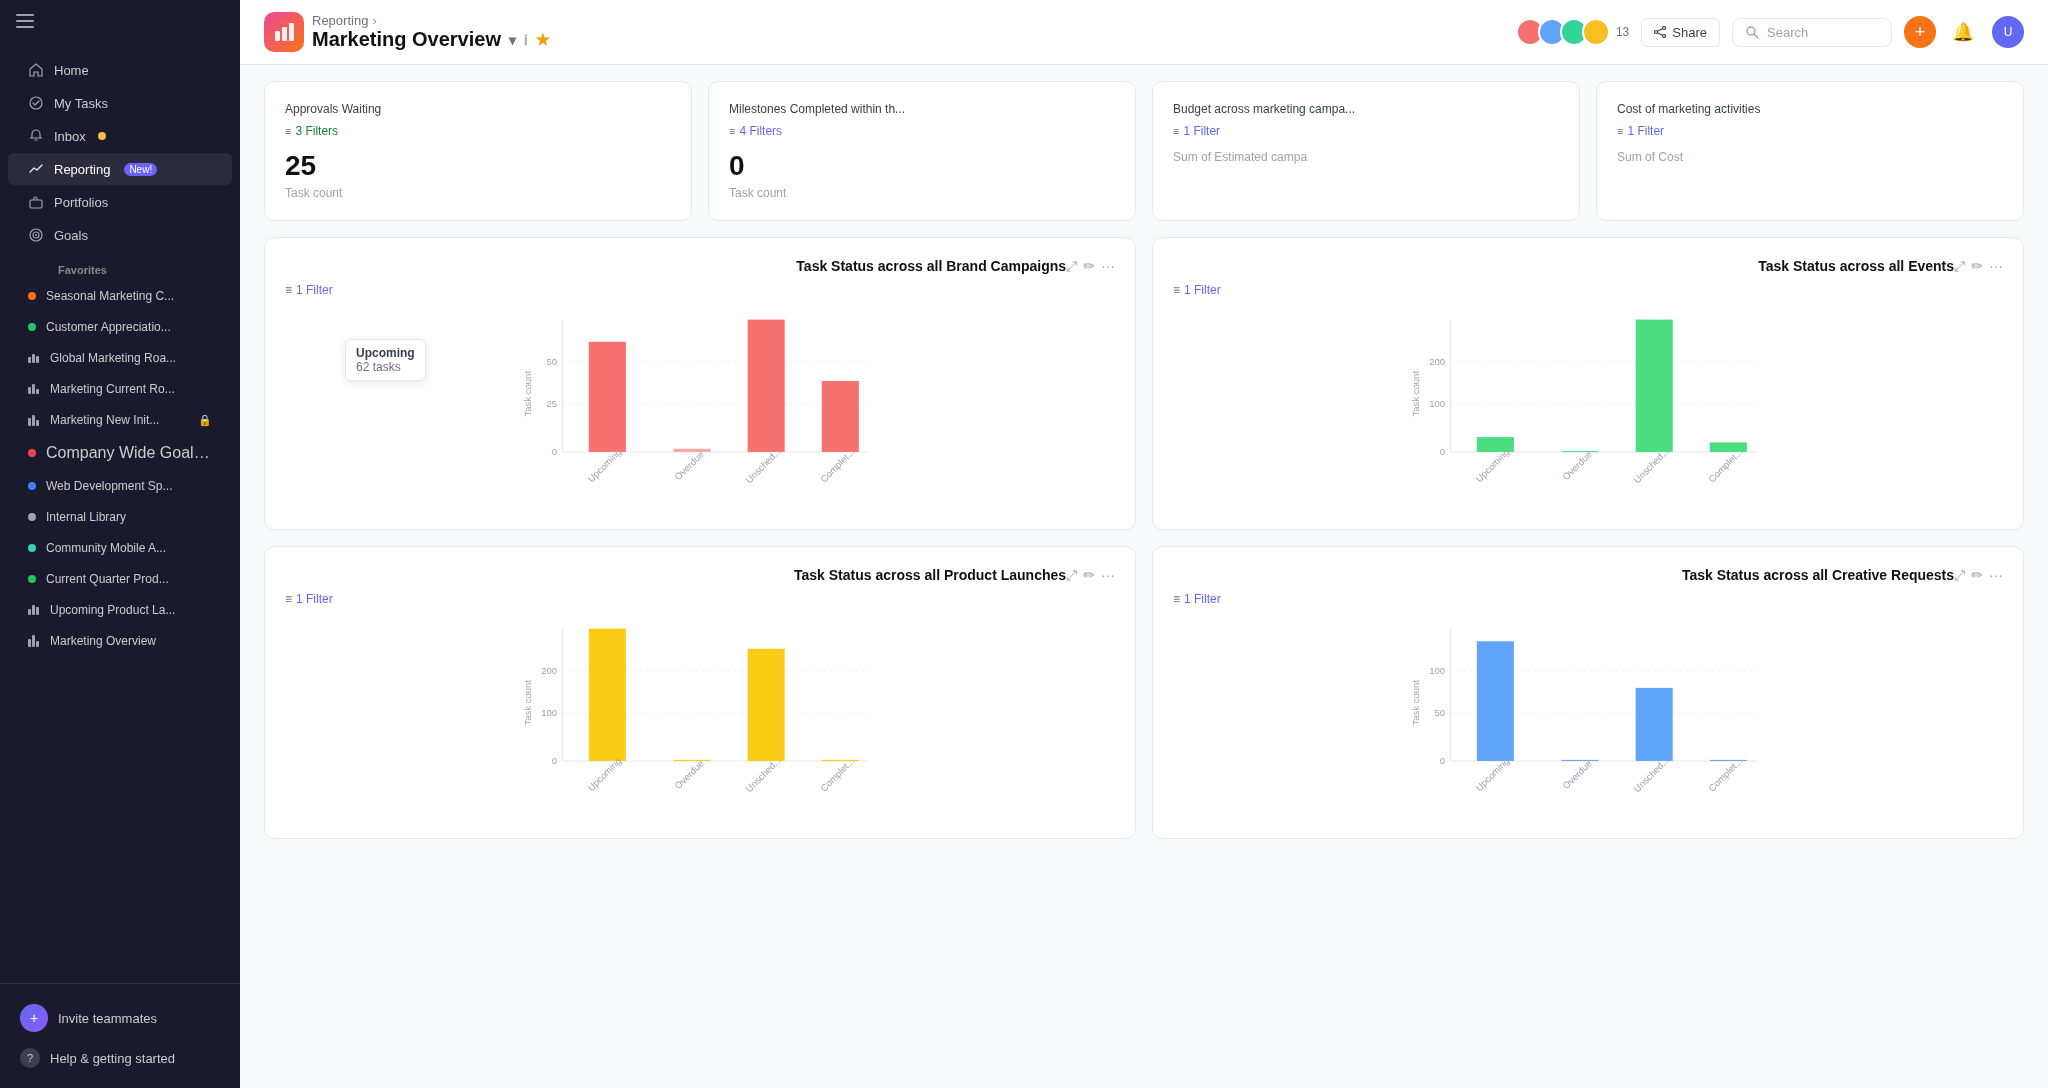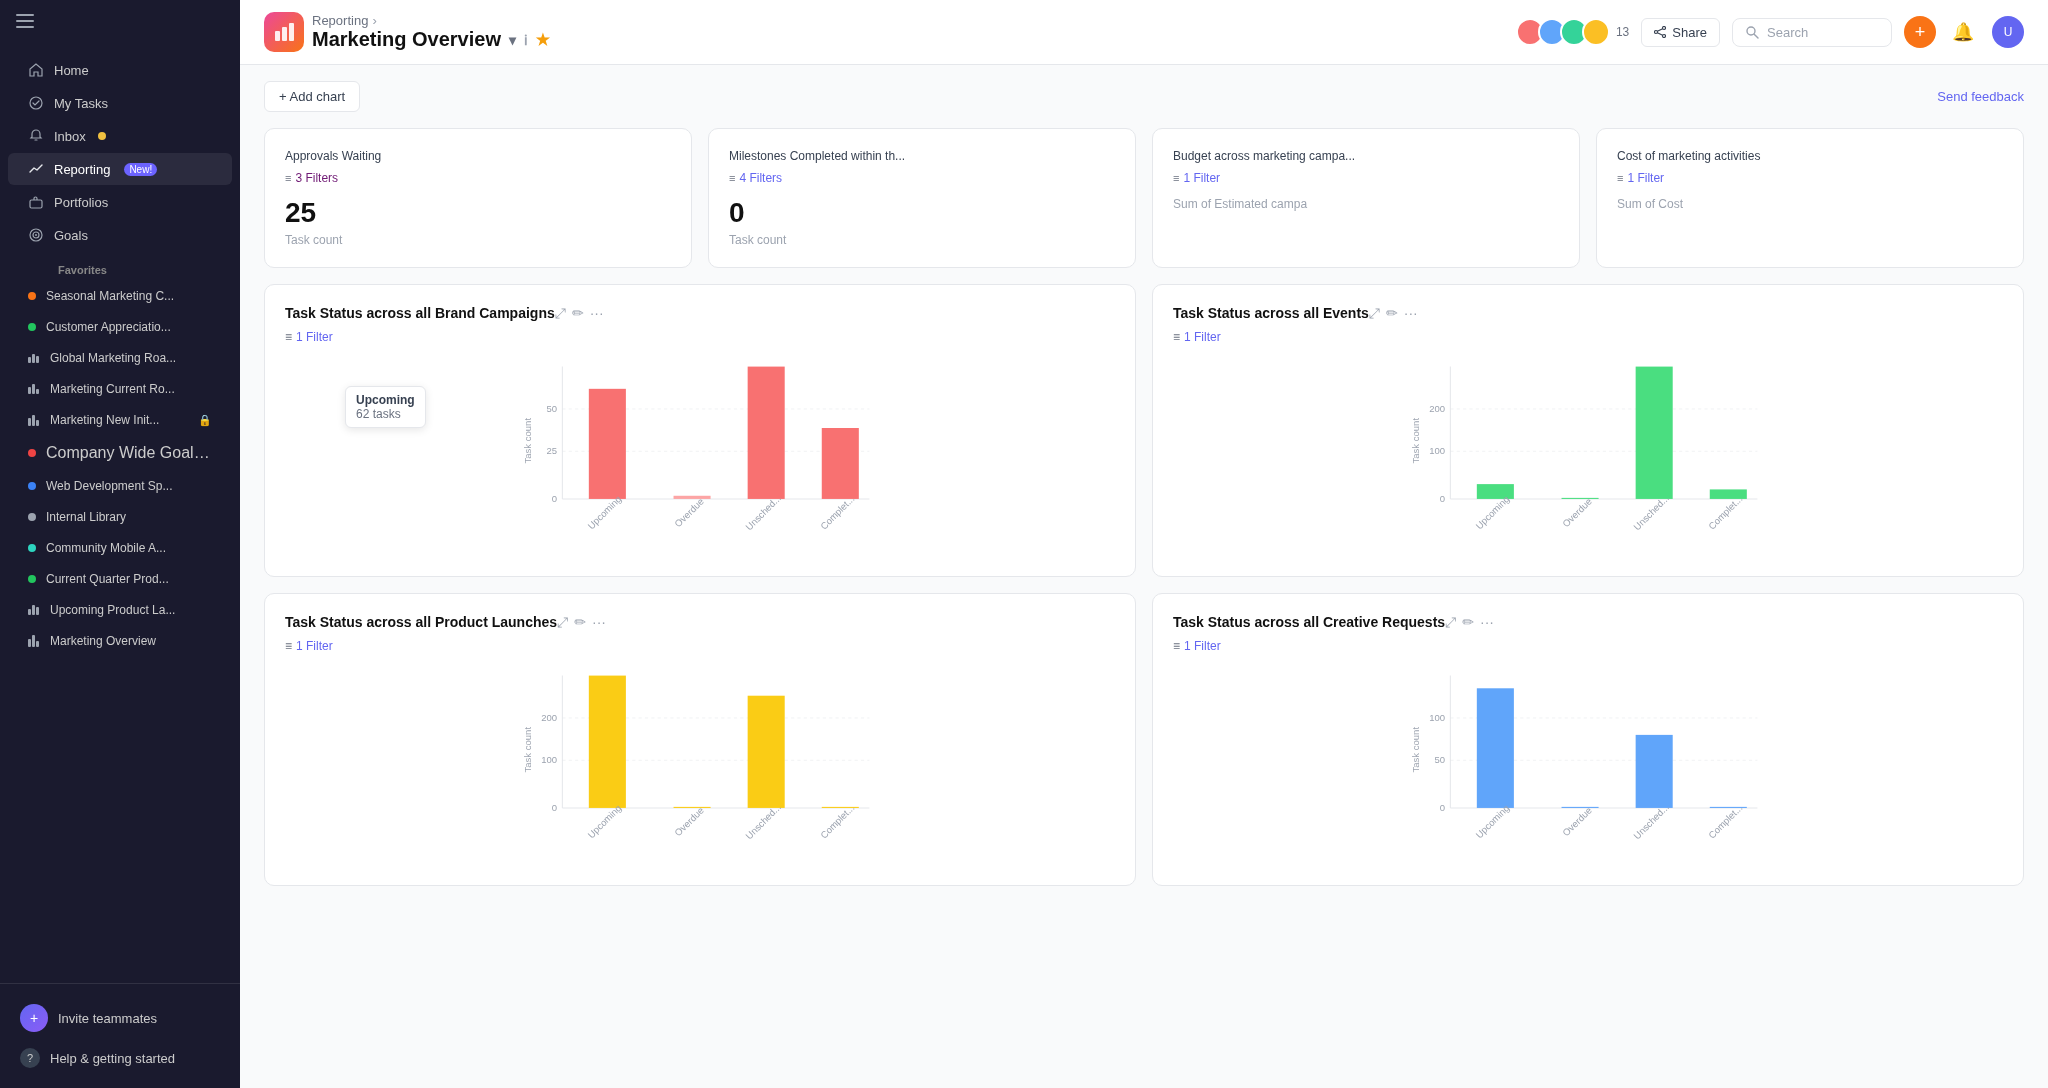--- a/index.html
+++ b/index.html
@@ -60,21 +60,21 @@
     .stat-card { background: white; border: 1px solid #e5e7eb; border-radius: 10px; padding: 20px; }
     .stat-title { font-size: 12px; color: #374151; font-weight: 500; margin-bottom: 8px; white-space: nowrap; overflow: hidden; text-overflow: ellipsis; }
     .stat-filter { display: flex; align-items: center; gap: 4px; font-size: 12px; color: #6b7280; margin-bottom: 12px; }
     .filter-icon { color: #6b7280; font-size: 11px; }
     .stat-value { font-size: 28px; font-weight: 700; color: #111; margin-bottom: 4px; }
     .stat-label { font-size: 12px; color: #9ca3af; }
 
     
     .charts-grid { display: grid; grid-template-columns: 1fr 1fr; gap: 16px; }
     .chart-card { background: white; border: 1px solid #e5e7eb; border-radius: 10px; padding: 20px; }
-    .chart-header { display: flex; align-items: flex-start; justify-content: flex-start; margin-bottom: 8px; }
+    .chart-header { display: flex; align-items: flex-start; justify-content: flex-end; margin-bottom: 8px; }
     .chart-title { font-size: 14px; font-weight: 600; color: #111; }
     .chart-actions { display: flex; gap: 6px; color: #9ca3af; font-size: 14px; }
     .chart-filter { display: flex; align-items: center; gap: 4px; font-size: 12px; color: #6b7280; margin-bottom: 12px; }
     .chart-body { position: relative; height: 200px; }
 
     
     .bar-chart { width: 100%; height: 180px; }
     .axis-label { font-size: 9px; fill: #9ca3af; }
 
     
@@ -291,34 +291,28 @@
         <span style="color:#9ca3af">Search</span>
       </div>
       <div class="add-btn">+</div>
       <div class="notif-icon">🔔</div>
       <div class="user-avatar">U</div>
     </div>
   </div>
 
   <div class="content">
 
-    <div class="toolbar">
-      <button class="add-chart-btn">
-        <span>+ Add chart</span>
-      </button>
-      <a class="send-feedback-link">Send feedback</a>
-    </div>
 
     <div class="stats-grid">
 
       <div class="stat-card">
         <div class="stat-title">Approvals Waiting</div>
         <div class="stat-filter">
           <span class="filter-icon">≡</span>
-          <span style="color:#701a75">3 Filters</span>
+          <span style="color:#15803d">3 Filters</span>
         </div>
         <div class="stat-value">25</div>
         <div class="stat-label">Task count</div>
       </div>
 
       <div class="stat-card">
         <div class="stat-title">Milestones Completed within th...</div>
         <div class="stat-filter">
           <span class="filter-icon">≡</span>
           <span style="color:#6366f1">4 Filters</span>

